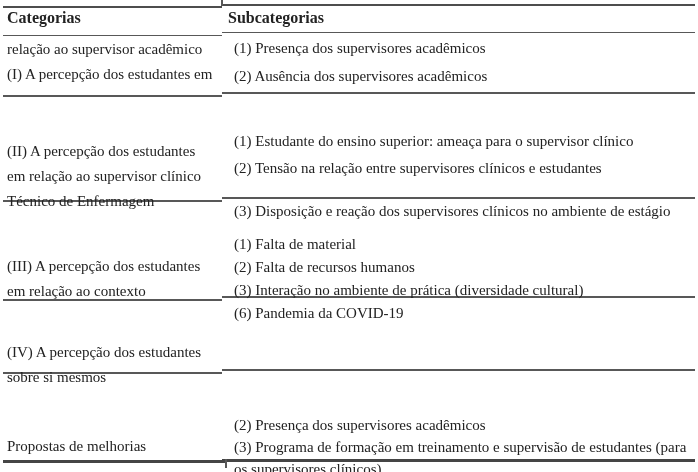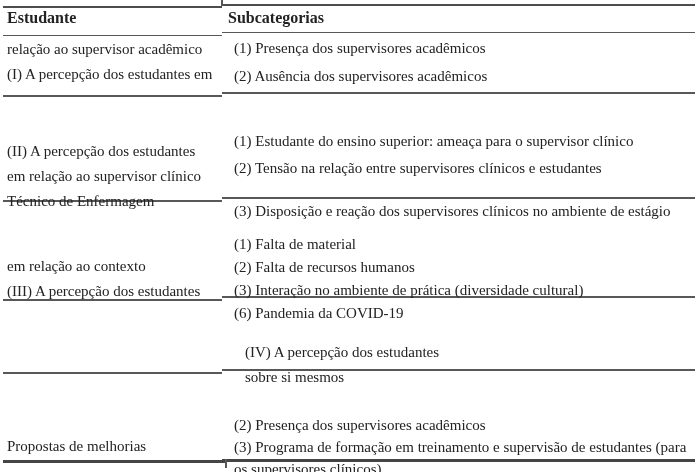--- a/index.html
+++ b/index.html
@@ -40,21 +40,21 @@
 
   .row.header{height:28px;align-items:center;}
   .row.header .cat,.row.header .sub{justify-content:center;}
   .hdr{font-weight:bold;font-size:16px;white-space:nowrap;}
   .row.header .sub{padding-left:6px;}
 
   .row.g1{height:60px;}  .row.g1 .item{line-height:28px;}
   .row.g2{height:105px;margin-top:32px;} .row.g2 .item{line-height:27px;}
   .row.g2 .item:nth-child(3){margin-top:16px;}
   .row.g3{height:99px;}  .row.g3 .item{line-height:23px;}
-  .row.g4{height:73px;justify-content:center;}  .row.g4 .item{line-height:24px;}
+  .row.g4{height:73px;}  .row.g4 .item{line-height:24px;}
   .row.g5{height:91px;}  .row.g5 .item{line-height:22px;}
 </style>
 </head>
 <body>
 
 <div class="page">
 
   <div class="rule top" style="top:4px">
       <i class="seg-l"></i>
       <i class="seg-r"></i>
@@ -83,21 +83,21 @@
       <i class="seg-l"></i>
       <i class="seg-r"></i>
     </div>
   <div class="tick t"></div>
   <div class="tick b"></div>
 
   <div class="rows">
 
     <div class="row header">
       <div class="cat">
-        <span class="hdr">Estudante</span>
+        <span class="hdr">Categorias</span>
       </div>
       <div class="sub">
         <span class="hdr">Subcategorias</span>
       </div>
     </div>
 
     <div class="row g1">
       <div class="cat">
         <div class="ln">relação ao supervisor acadêmico</div>
         <div class="ln">(I) A percepção dos estudantes em</div>
@@ -116,22 +116,22 @@
       </div>
       <div class="sub">
         <div class="item">(1) Estudante do ensino superior: ameaça para o supervisor clínico</div>
         <div class="item">(2) Tensão na relação entre supervisores clínicos e estudantes</div>
         <div class="item">(3) Disposição e reação dos supervisores clínicos no ambiente de estágio</div>
       </div>
     </div>
 
     <div class="row g3">
       <div class="cat">
+        <div class="ln">(III) A percepção dos estudantes</div>
         <div class="ln">em relação ao contexto</div>
-        <div class="ln">(III) A percepção dos estudantes</div>
       </div>
       <div class="sub">
         <div class="item">(1) Falta de material</div>
         <div class="item">(2) Falta de recursos humanos</div>
         <div class="item">(3) Interação no ambiente de prática (diversidade cultural)</div>
         <div class="item">(6) Pandemia da COVID-19</div>
       </div>
     </div>
 
     <div class="row g4">

